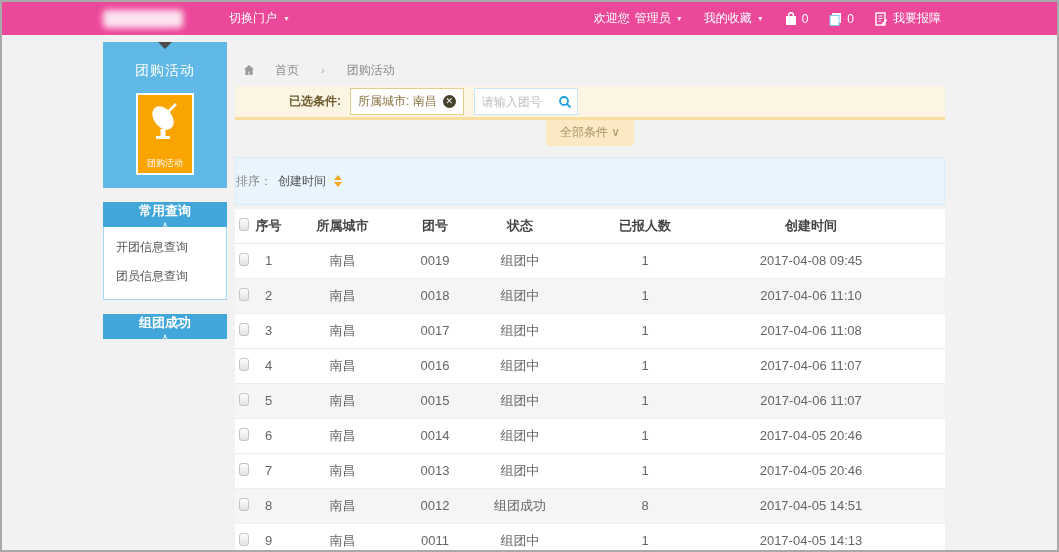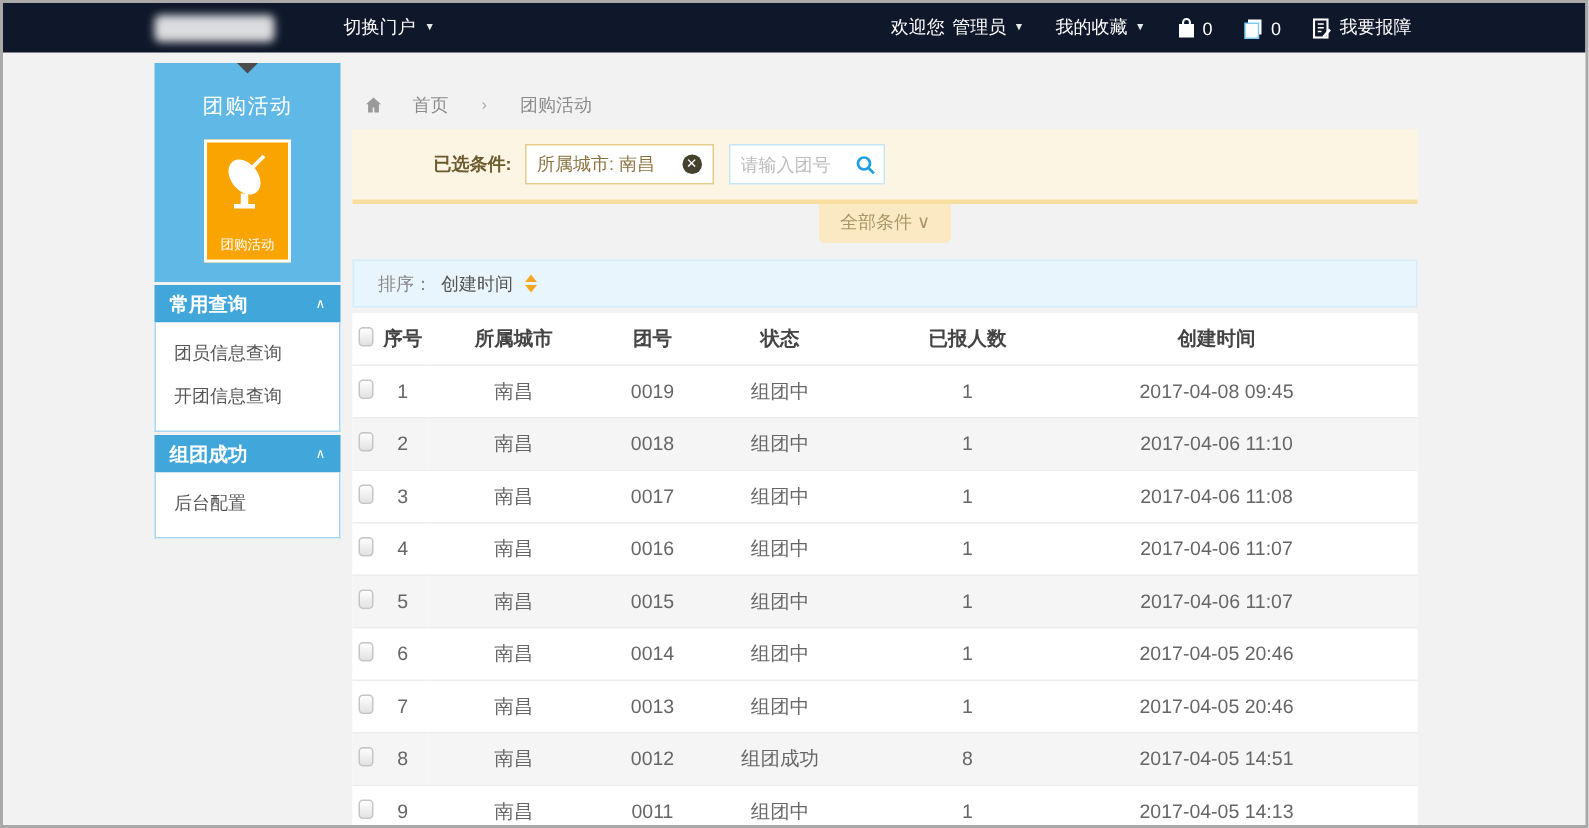--- a/index.html
+++ b/index.html
@@ -9,21 +9,21 @@
     font-family:"Liberation Sans","DejaVu Sans",sans-serif;
     background:#c9c9c9;
   }
   .frame {
     position:relative; width:1059px; height:552px; overflow:hidden;
     border:2px solid #a9a9a9; background:#f2f2f2;
   }
   
   .topbar {
     position:absolute; top:0; left:0; right:0; height:33px;
-    background:#0f172a; display:flex; align-items:center; color:#fff;
+    background:#ec4899; display:flex; align-items:center; color:#fff;
   }
   .logo-blur {
     margin-left:101px; width:80px; height:18px; border-radius:4px;
     background:rgba(255,255,255,.85); filter:blur(3px); flex:0 0 auto;
   }
   .portal-switch { margin-left:46px; font-size:12px; display:flex; align-items:center; gap:6px; cursor:pointer; }
   .caret-down { font-size:7px; line-height:1; opacity:.9; }
   .topbar-right {
     margin-left:auto; margin-right:116px; display:flex; align-items:center;
     gap:21px; font-size:12px;
@@ -39,45 +39,45 @@
     border-top:7px solid #4b4b4b;
   }
   .hero-title { padding-top:20px; color:#fff; font-size:14px; letter-spacing:1px; }
   .app-card {
     width:58px; height:82px; margin:13px auto 0; background:#f9a400;
     border:2px solid #fff; position:relative; cursor:pointer;
   }
   .app-card svg { display:block; margin:6px auto 0; }
   .card-label { position:absolute; bottom:3px; width:100%; text-align:center; color:#fff; font-size:9px; }
   .section-header {
-    margin-top:2px; background:#41a7db; color:#fff; height:25px;
+    margin-top:14px; background:#41a7db; color:#fff; height:25px;
     display:flex; align-items:center; justify-content:space-between;
-    padding:0 10px; font-size:13px; font-weight:bold; cursor:pointer;
+    padding:0 10px; font-size:13px; font-weight:bold; cursor:pointer;flex-direction:column;
   }
   .chev-up { font-size:9px; font-weight:normal; }
   .section-items { background:#fff; border:1px solid #a8d9f0; border-top:none; padding:6px 0 8px; }
   .menu-item { font-size:12px; color:#555; padding:6px 12px; cursor:pointer; }
   
   .main { position:absolute; left:233px; top:40px; width:710px; }
   .breadcrumb {
     margin-top:12px; height:32px; display:flex; align-items:center; gap:20px;
     font-size:12px; color:#8c8c8c; padding-left:8px;
   }
   .breadcrumb .sep { color:#aaa; font-size:11px; padding:0 2px; }
   .crumb { cursor:pointer; }
   
   .filter-bar {
-    background:#fdf5e3; border-bottom:3px solid #f8dfa0; height:50px;
+    background:#fdf5e3; border-bottom:3px solid #f8dfa0; height:34px;
     display:flex; align-items:center; padding-left:54px;
   }
   .filter-label { font-size:12px; font-weight:bold; color:#6b5b2e; }
   .tag {
     margin-left:9px; background:#fff; border:1px solid #e6cd8f;
     font-size:12px; color:#8a7340; padding:4px 7px;
-    display:flex; align-items:center; gap:18px;
+    display:flex; align-items:center; gap:6px;
   }
   .tag-close {
     width:13px; height:13px; border-radius:50%; background:#45412f; color:#fff;
     font-size:9px; line-height:13px; text-align:center; cursor:pointer;
   }
   .search-box {
     margin-left:10px; background:#fff; border:1px solid #c7e6f7; height:27px;
     width:104px; display:flex; align-items:center; padding:0 5px;
   }
   .search-box input {
@@ -86,22 +86,22 @@
   }
   .search-box input::placeholder { color:#bdbdbd; }
   .search-icon { cursor:pointer; display:flex; }
   .all-conditions {
     width:88px; margin:0 auto; background:#fbe9c3; color:#ab9468;
     font-size:12px; text-align:center; padding:4px 0 5px;
     border-radius:0 0 4px 4px; cursor:pointer;
   }
   
   .sort-bar {
-    margin-top:11px; background:#e9f5fd; border:1px solid #d8ecf9; height:32px;
-    display:flex; align-items:center; font-size:12px; padding-left:16px; gap:6px;
+    margin-top:11px; background:#e9f5fd; border:1px solid #d8ecf9; height:48px;
+    display:flex; align-items:center; font-size:12px; padding-left:0; gap:6px;
   }
   .sort-label { color:#888; }
   .sort-field { color:#555; cursor:pointer; }
   .sort-arrows { display:inline-flex; flex-direction:column; gap:2px; margin-left:2px; cursor:pointer; }
   .arr-up { width:0; height:0; border-left:4px solid transparent; border-right:4px solid transparent; border-bottom:5px solid #f5a623; }
   .arr-down { width:0; height:0; border-left:4px solid transparent; border-right:4px solid transparent; border-top:5px solid #f5a623; }
   
   table { width:710px; border-collapse:collapse; font-size:13px; background:#fff; margin-top:4px; table-layout:fixed; }
   col.c-cb { width:17px; } col.c-idx { width:33px; } col.c-city { width:115px; }
   col.c-no { width:70px; } col.c-status { width:100px; } col.c-members { width:150px; }
@@ -180,30 +180,27 @@
         </svg>
         <div class="card-label">团购活动</div>
       </div>
     </div>
 
     <div class="section-header">
       <span>常用查询</span>
       <span class="chev-up">∧</span>
     </div>
     <div class="section-items">
+      <div class="menu-item">开团信息查询</div>
       <div class="menu-item">团员信息查询</div>
-      <div class="menu-item">开团信息查询</div>
     </div>
 
     <div class="section-header">
       <span>组团成功</span>
       <span class="chev-up">∧</span>
-    </div>
-    <div class="section-items">
-      <div class="menu-item">后台配置</div>
     </div>
   </aside>
 
   <main class="main">
     <div class="breadcrumb">
       <svg width="12" height="12" viewBox="0 0 12 12">
           <path d="M6 1L1 5.5h1.4V11h3.1V7.6h1V11h3.1V5.5H11z" fill="#9a9a9a"></path>
         </svg>
       <span class="crumb">首页</span>
       <span class="sep">›</span>

